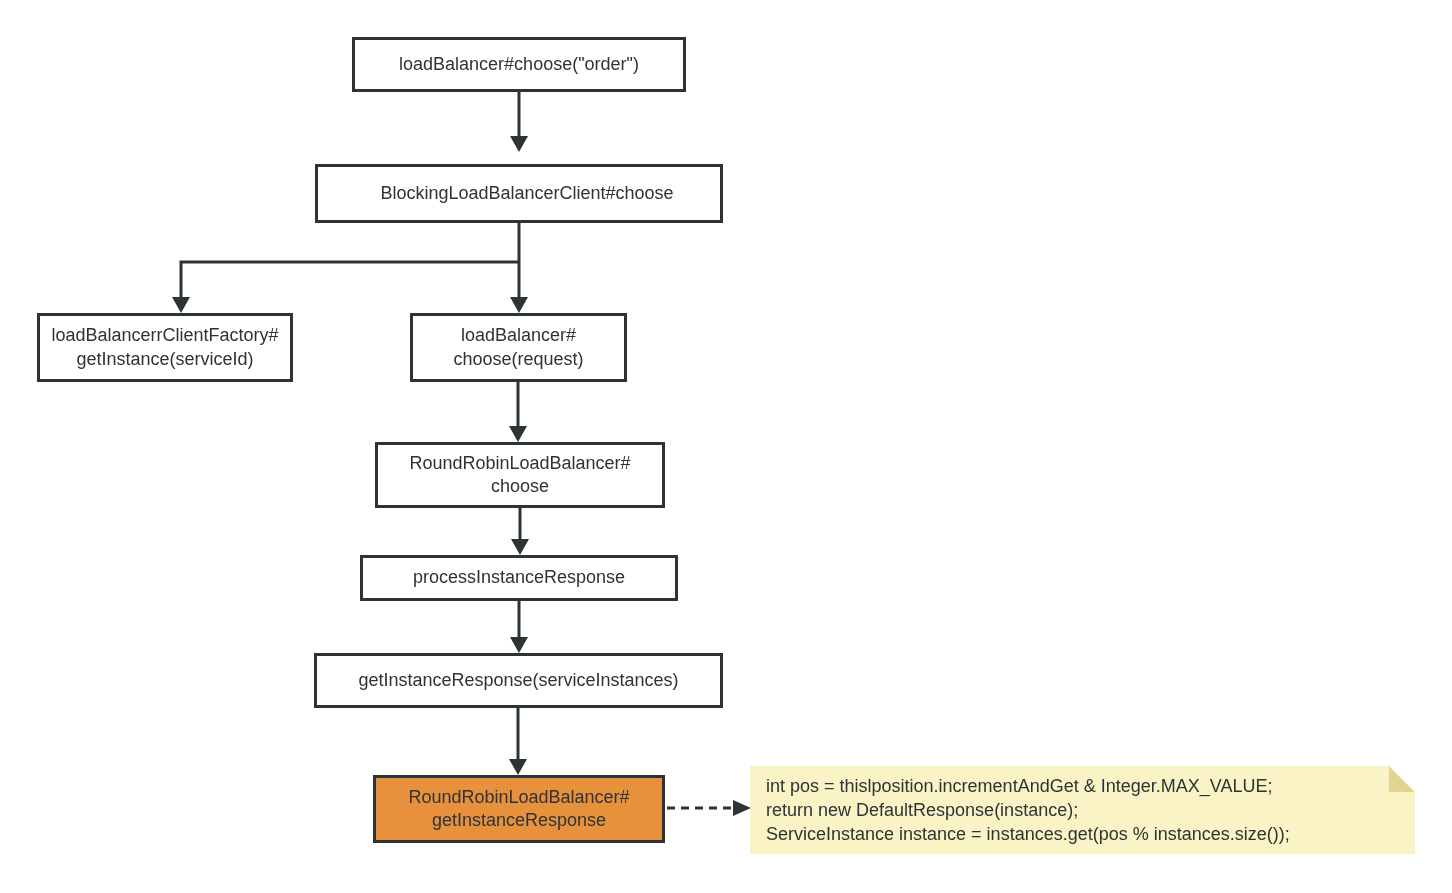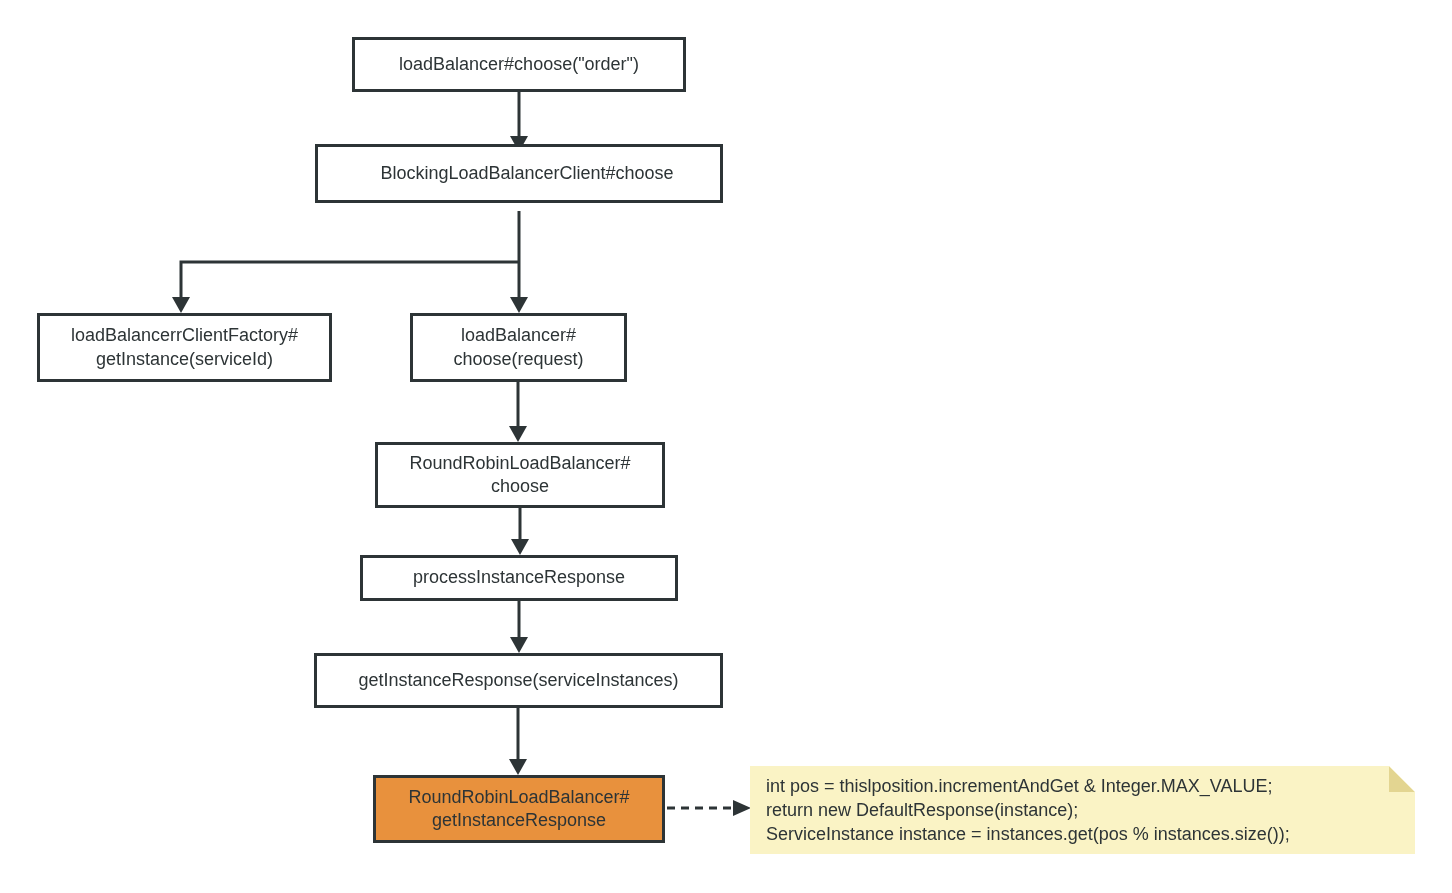--- a/index.html
+++ b/index.html
@@ -114,25 +114,25 @@
     <g>
       <line class="dashed" x1="667" y1="808" x2="733" y2="808"></line>
       <polygon points="733,800 733,816 751,808"></polygon>
     </g>
   </svg>
 
   <div class="node" style="left:352px; top:37px; width:334px; height:55px;">
     <span class="node-label">loadBalancer#choose("order")</span>
   </div>
 
-  <div class="node" style="left:315px; top:144px; width:408px; height:59px;padding-left:16px;">
+  <div class="node" style="left:315px; top:164px; width:408px; height:59px;padding-left:16px;">
     <span class="node-label">BlockingLoadBalancerClient#choose</span>
   </div>
 
-  <div class="node" style="left:37px; top:313px; width:295px; height:69px;">
+  <div class="node" style="left:37px; top:313px; width:256px; height:69px;">
     <span class="node-label">loadBalancerrClientFactory#
 getInstance(serviceId)</span>
   </div>
 
   <div class="node" style="left:410px; top:313px; width:217px; height:69px;">
     <span class="node-label">loadBalancer#
 choose(request)</span>
   </div>
 
   <div class="node" style="left:375px; top:442px; width:290px; height:66px;">

